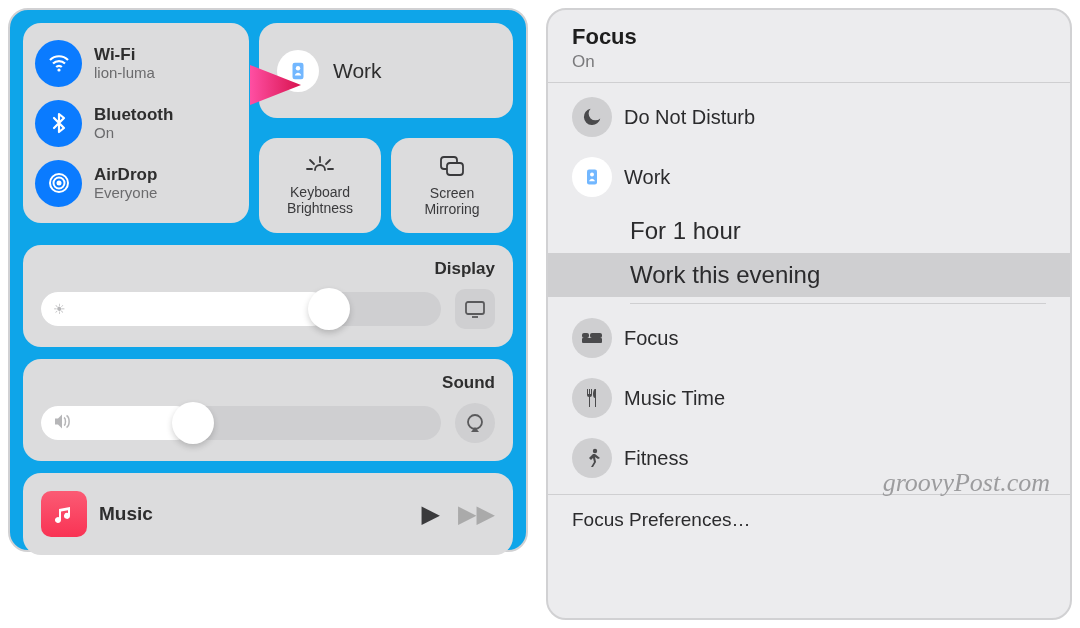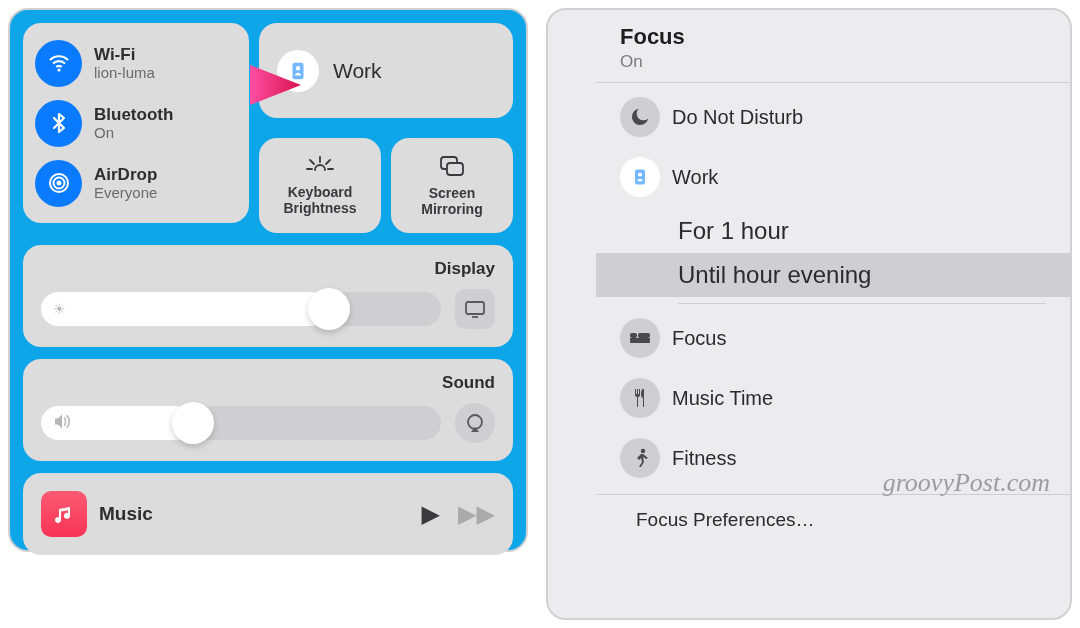--- a/index.html
+++ b/index.html
@@ -14,52 +14,52 @@
   .circle-btn{width:47px;height:47px;border-radius:50%;display:flex;align-items:center;justify-content:center;flex:0 0 47px;}
   .blue-btn{background:#0a7bff;color:#fff;}
   .net-labels{display:flex;flex-direction:column;line-height:1.15;}
   .net-title{font-size:17px;font-weight:600;color:#2e2e2e;}
   .net-sub{font-size:15px;color:#6b6b6d;}
 
   .focus-tile{width:254px;height:95px;display:flex;align-items:center;padding:0 18px;gap:14px;box-sizing:border-box;margin-left:auto;}
   .focus-icon-circ{width:42px;height:42px;border-radius:50%;background:#fff;display:flex;align-items:center;justify-content:center;color:#7ec2ff;}
 
   .small-row{display:flex;gap:10px;margin-top:10px;margin-left:auto;width:254px;}
-  .small-tile{flex:1;height:95px;display:flex;flex-direction:column;align-items:center;justify-content:center;gap:4px;font-size:14px;color:#3a3a3c;text-align:center;font-weight:bold;}
+  .small-tile{flex:1;height:95px;display:flex;flex-direction:column;align-items:center;justify-content:center;gap:4px;font-size:14px;color:#3a3a3c;text-align:center;}
 
   .slider-tile{width:100%;margin-top:12px;padding:14px 18px 18px 18px;box-sizing:border-box;}
   .slider-label{font-size:17px;font-weight:600;color:#2e2e2e;margin:0 0 10px 2px;text-align:right;}
   .slider-row{display:flex;align-items:center;gap:14px;}
   .slider-track{flex:1;height:34px;border-radius:17px;background:#cfcfd1;position:relative;}
   .slider-fill{position:absolute;left:0;top:0;bottom:0;background:#fff;border-radius:17px;}
   .slider-thumb{position:absolute;top:-4px;width:42px;height:42px;border-radius:50%;background:#fff;box-shadow:0 3px 6px rgba(0,0,0,.18);}
   .slider-icon-left{position:absolute;left:12px;top:50%;transform:translateY(-50%);color:#b6b6b8;font-size:14px;}
   .side-btn{width:40px;height:40px;border-radius:10px;background:#cfcfd1;display:flex;align-items:center;justify-content:center;color:#5a5a5c;}
   .airplay-circ{width:40px;height:40px;border-radius:50%;background:#cfcfd1;display:flex;align-items:center;justify-content:center;color:#5a5a5c;}
 
   .music-tile{width:100%;margin-top:12px;padding:18px;box-sizing:border-box;display:flex;align-items:center;gap:12px;}
   .music-app-icon{width:46px;height:46px;border-radius:10px;background:linear-gradient(180deg,#fb5b74,#f93354);display:flex;align-items:center;justify-content:center;color:#fff;}
   .music-title{font-size:19px;font-weight:600;color:#2e2e2e;flex:1;}
   .music-ctrl{color:#3a3a3c;font-size:24px;}
   .music-next{color:#aaa;font-size:24px;margin-left:6px;}
 
   
-  .panel-right{flex:1;height:612px;background:#ececee;border:2px solid #d1d1d3;border-radius:20px;box-sizing:border-box;padding-top:14px;position:relative;padding-left:48px;}
+  .panel-right{flex:1;height:612px;background:#ececee;border:2px solid #d1d1d3;border-radius:20px;box-sizing:border-box;padding-top:14px;position:relative;}
   .focus-header{padding:0 24px;}
   .focus-title{font-size:22px;font-weight:700;color:#1e1e1e;}
   .focus-status{font-size:17px;color:#7a7a7c;margin-top:2px;}
   .focus-divider{height:1px;background:#cfcfd1;margin:10px 0 4px 0;}
   .focus-item{display:flex;align-items:center;gap:12px;padding:10px 24px;font-size:20px;color:#2b2b2d;}
   .fi-icon{width:40px;height:40px;border-radius:50%;background:#cfcfd1;display:flex;align-items:center;justify-content:center;color:#4a4a4c;flex:0 0 40px;}
   .fi-icon.white{background:#fff;color:#7ec2ff;}
   .sub-opts{margin:2px 0 6px 0;}
   .sub-opt{font-size:24px;color:#2b2b2d;padding:8px 0 8px 82px;}
   .sub-opt.selected{background:#cfcfd1;margin:0;}
   .thin-div{height:1px;background:#cfcfd1;margin:4px 24px 4px 82px;}
-  .pref{padding:14px 24px;font-size:19px;color:#2b2b2d;margin-left:16px;}
+  .pref{padding:14px 24px;font-size:19px;color:#2b2b2d;}
   .watermark{position:absolute;right:20px;bottom:120px;font-family:Georgia,"Times New Roman",serif;font-size:26px;color:#9c9c9e;font-style:italic;pointer-events:none;}
 
   
   .anno-arrow{position:absolute;left:-5px;top:53px;pointer-events:none;}
   .anno-arrow svg{display:block;}
 
   
   .circle-btn svg,.grey-btn svg{width:24px;height:24px;}
 </style>
 </head>
@@ -237,21 +237,21 @@
           <rect x="6" y="3" width="12" height="18" rx="2.5" fill="#72b7ff"></rect>
           <circle cx="12" cy="9" r="2.4" fill="#fff"></circle>
           <path d="M8.5 17c.6-2 2-3 3.5-3s2.9 1 3.5 3" fill="#fff"></path>
         </svg>
     </div>
     <span>Work</span>
   </div>
 
   <div class="sub-opts">
     <div class="sub-opt">For 1 hour</div>
-    <div class="sub-opt selected">Until hour evening</div>
+    <div class="sub-opt selected">Work this evening</div>
   </div>
   <div class="thin-div"></div>
 
   <div class="focus-item">
     <div class="fi-icon">
       <svg width="24" height="18" viewBox="0 0 24 18" fill="#4a4a4c">
           <rect x="2" y="9" width="20" height="5" rx="1"></rect>
           <rect x="2" y="4" width="7" height="5" rx="2"></rect>
           <rect x="10" y="4" width="12" height="5" rx="2"></rect>
         </svg>

